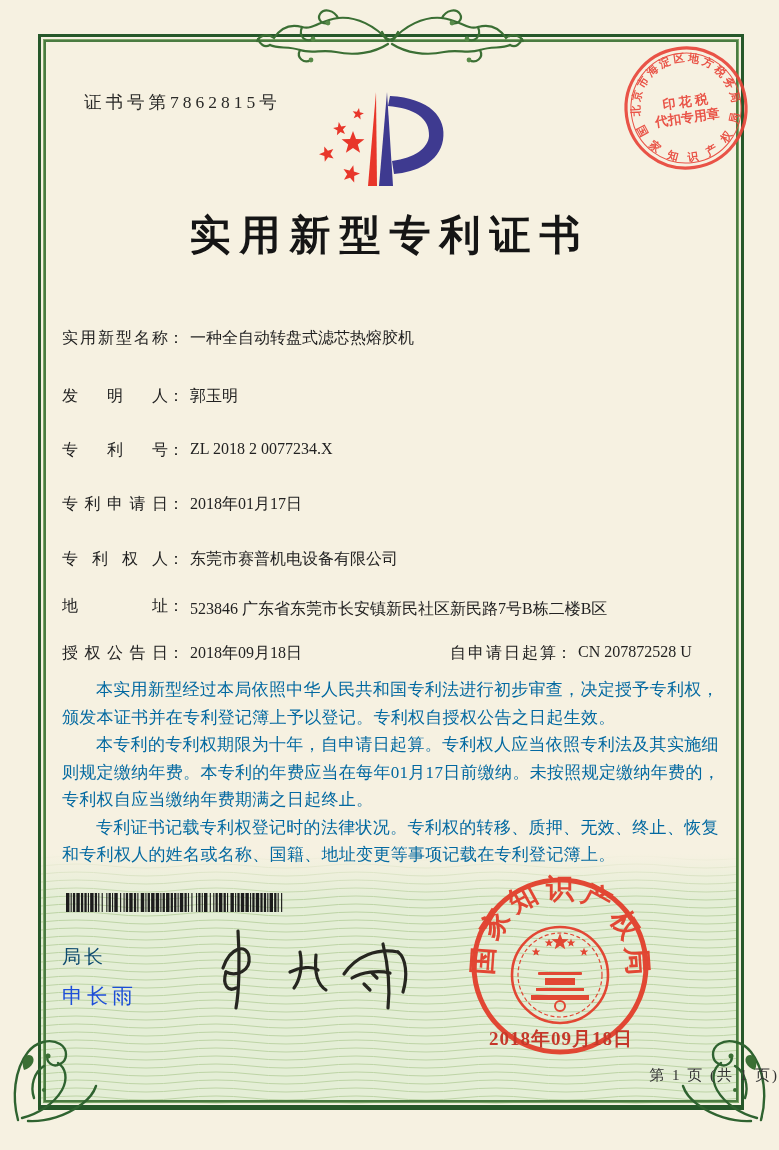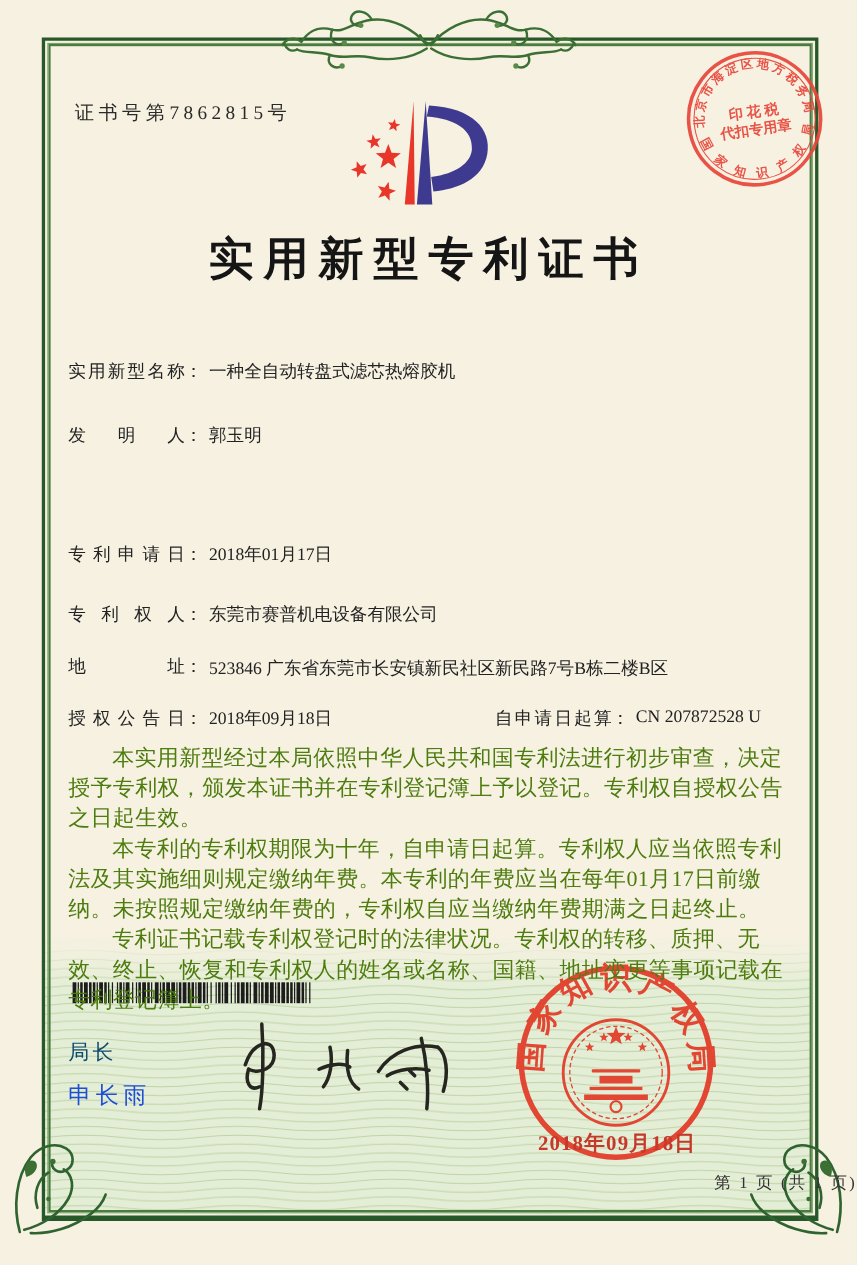--- a/index.html
+++ b/index.html
@@ -7,31 +7,31 @@
         font-family:"Liberation Serif","DejaVu Serif",serif;color:#1e1e1e;}
   
   #greenzone{position:absolute;left:41px;top:854px;width:697px;height:250px;z-index:0;}
   
   .frame{position:absolute;left:38px;top:34px;width:700px;height:1068px;
          border:3px solid #26582a;border-bottom-width:5px;z-index:1;pointer-events:none;}
   .frame-i1{position:absolute;left:3px;top:3px;right:3px;bottom:3px;border:2px solid #4a7c41;}
   .frame-i2{position:absolute;left:2px;top:2px;right:2px;bottom:2px;border:1px solid #7ca468;}
   #overlay{position:absolute;left:0;top:0;z-index:2;pointer-events:none;}
   .txt{position:absolute;z-index:3;}
-  .cert-no{left:68px;top:90px;font-size:17.5px;letter-spacing:4px;color:#2a2a28;}
+  .cert-no{left:84px;top:90px;font-size:17.5px;letter-spacing:4px;color:#2a2a28;}
   .title{left:0;top:208px;width:779px;text-align:center;font-size:41px;font-weight:700;
          letter-spacing:9px;color:#151515;font-family:Liberation Serif, serif;}
   .frow{position:absolute;left:62px;white-space:nowrap;font-size:16px;color:#222;z-index:3;}
   .flabel{display:inline-block;width:106px;text-align:justify;text-align-last:justify;vertical-align:top;}
   .fcolon{vertical-align:top;}
   .fvalue{margin-left:6px;vertical-align:top;}
   .addrval{display:inline-block;width:575px;white-space:normal;line-height:26px;}
   .g2{position:absolute;left:388px;top:0;white-space:nowrap;}
-  .paras{position:absolute;left:62px;top:676px;width:662px;font-size:20px;line-height:27.5px;
-         color:#4d7c0f;z-index:3;}
+  .paras{position:absolute;left:62px;top:676px;width:662px;font-size:17px;line-height:27.5px;
+         color:#0369a1;z-index:3;}
   .paras p{margin:0;text-indent:2em;letter-spacing:.3px;}
   .officer-title{left:62px;top:944px;font-size:19px;letter-spacing:3px;color:#0c4a6e;}
   .officer-name{left:62px;top:982px;font-size:21px;letter-spacing:4px;color:#1d4ed8;}
   .seal-date{left:468px;top:1026px;width:186px;text-align:center;font-size:19px;font-weight:600;
              color:#c5382a;letter-spacing:1px;}
   .footer{left:0;top:1066px;width:779px;text-align:right;font-size:15px;letter-spacing:2px;color:#333;}
 </style>
 </head>
 <body>
 
@@ -241,20 +241,23 @@
 
   <div class="txt cert-no">证书号第7862815号</div>
   <div class="txt title">实用新型专利证书</div>
 
   <div class="frow" style="top:328px">
     <span class="flabel">实用新型名称</span><span class="fcolon">：</span><span class="fvalue">一种全自动转盘式滤芯热熔胶机</span>
   </div>
   <div class="frow" style="top:386px">
     <span class="flabel">发明人</span><span class="fcolon">：</span><span class="fvalue">郭玉明</span>
   </div>
+  <div class="frow" style="top:440px">
+    <span class="flabel">专利号</span><span class="fcolon">：</span><span class="fvalue">ZL 2018 2 0077234.X</span>
+  </div>
   <div class="frow" style="top:494px">
     <span class="flabel">专利申请日</span><span class="fcolon">：</span><span class="fvalue">2018年01月17日</span>
   </div>
   <div class="frow" style="top:549px">
     <span class="flabel">专利权人</span><span class="fcolon">：</span><span class="fvalue">东莞市赛普机电设备有限公司</span>
   </div>
   <div class="frow" style="top:596px">
     <span class="flabel">地址</span><span class="fcolon">：</span><span class="fvalue addrval">523846 广东省东莞市长安镇新民社区新民路7号B栋二楼B区</span>
   </div>
   <div class="frow" style="top:643px">

